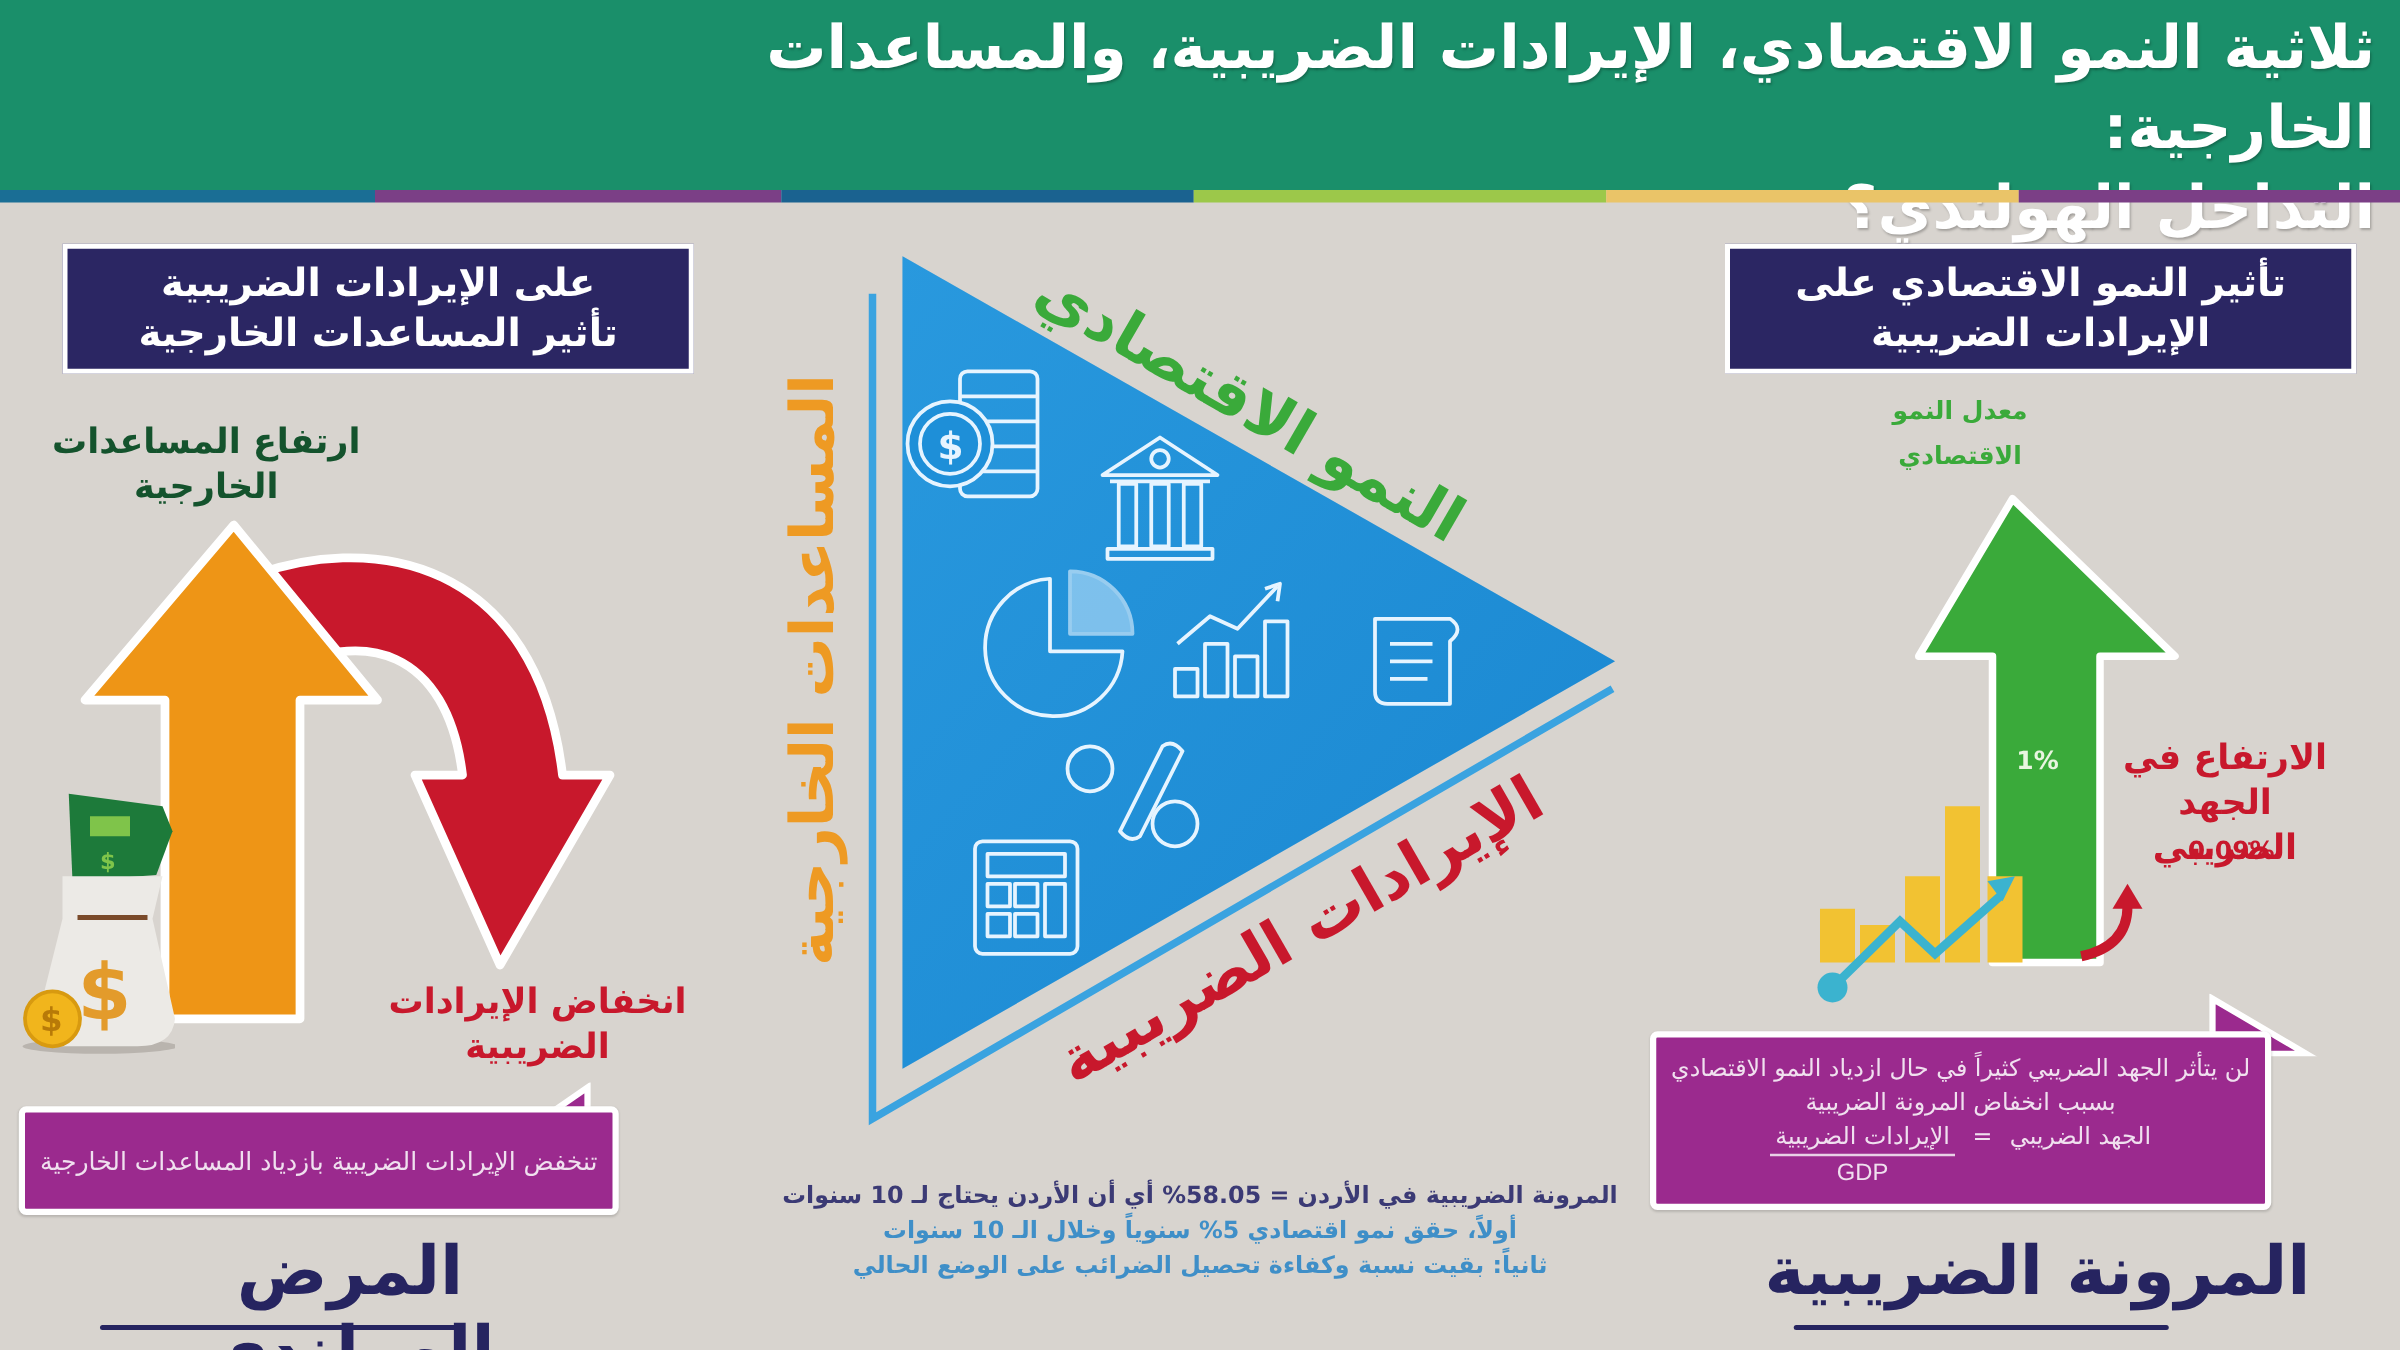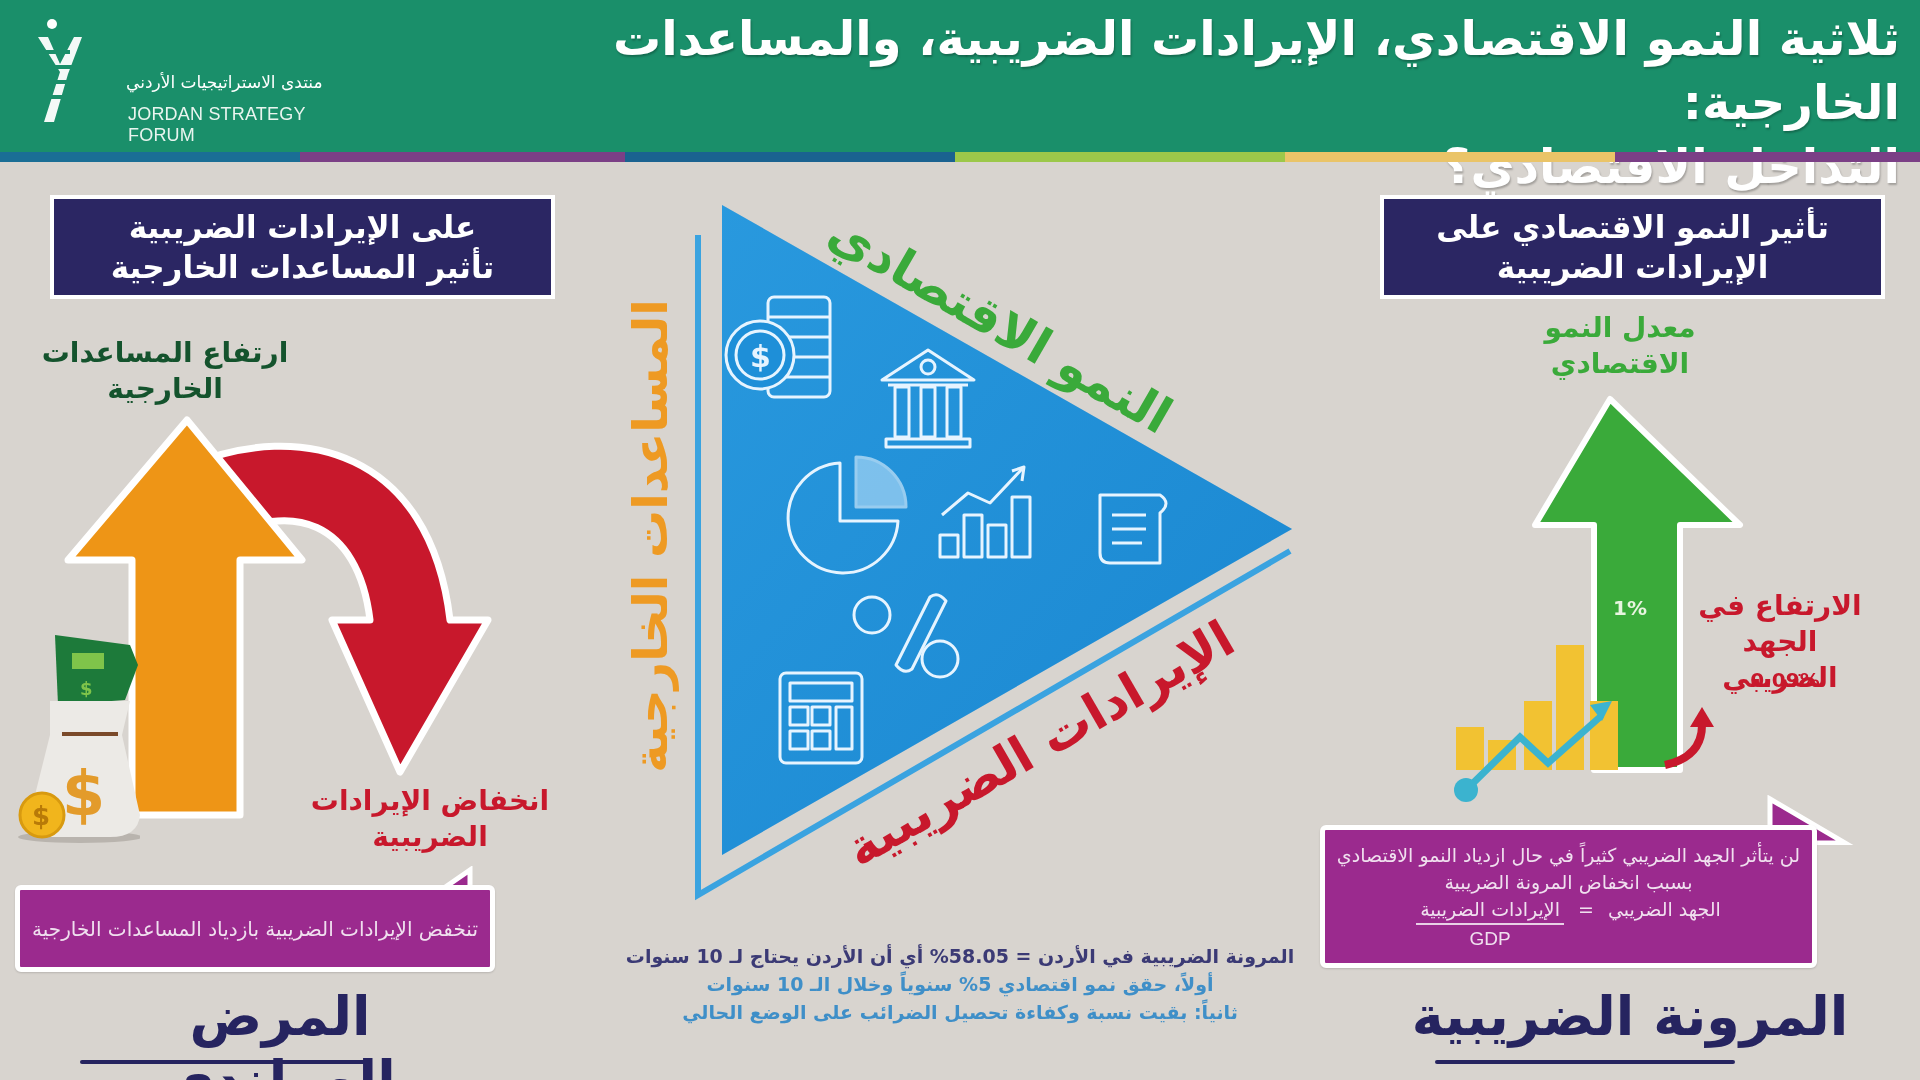--- a/index.html
+++ b/index.html
@@ -61,32 +61,23 @@
     direction: rtl; text-align: center; font-size: 19px; line-height: 28px; font-weight: bold;
   }
   .center-text .l1, .center-text .l2 { color: #3b3a75; }
   .center-text .l3, .center-text .l4 { color: #3f8fc8; }
   .rot { position: absolute; white-space: nowrap; font-weight: bold; direction: rtl; }
 </style>
 </head>
 <body>
 
 <div class="header">
-  <div class="logo">
-    <svg class="logo-mark" viewBox="0 0 60 125">
-      <circle cx="22" cy="12" r="5" fill="#fff"></circle>
-      <path d="M8 25 L30 60 L14 110 L24 110 L38 62 L52 25 L44 25 L30 52 L18 25 Z" fill="#fff" opacity="0.95"></path>
-      <path d="M12 40 L40 40 M10 55 L44 55 M12 70 L40 70 M14 85 L36 85" stroke="#1a8f6a" stroke-width="4"></path>
-    </svg>
-    <div class="logo-ar">منتدى الاستراتيجيات الأردني</div>
-    <div class="logo-en">JORDAN STRATEGY FORUM</div>
-  </div>
   <div class="title">
     <div>ثلاثية النمو الاقتصادي، الإيرادات الضريبية، والمساعدات الخارجية:</div>
-    <div>التداخل الاقتصادي؟</div>
+    <div>التداخل الهولندي؟</div>
   </div>
 </div>
 <div class="stripe">
   <div style="width:300px;background:#1a6e95"></div>
   <div style="width:325px;background:#7b3f86"></div>
   <div style="width:330px;background:#1a6290"></div>
   <div style="width:330px;background:#9cc84a"></div>
   <div style="width:330px;background:#eac468"></div>
   <div style="width:305px;background:#7b3f86"></div>
 </div>
@@ -221,21 +212,21 @@
   <div class="l3">أولاً، حقق نمو اقتصادي 5% سنوياً وخلال الـ 10 سنوات</div>
   <div class="l4">ثانياً: بقيت نسبة وكفاءة تحصيل الضرائب على الوضع الحالي</div>
 </div>
 
 <div class="box-title" style="left:1380px;top:195px;width:505px;height:104px;">
   <div>
     <div>تأثير النمو الاقتصادي على</div>
     <div>الإيرادات الضريبية</div>
   </div>
 </div>
-<div class="label-ar" style="left:1500px;top:310px;width:240px;color:#3aaa3a;font-size:28px;line-height:36px;">
+<div class="label-ar" style="left:1448px;top:310px;width:240px;color:#3aaa3a;font-size:20px;line-height:36px;">
   <div>معدل النمو</div>
   <div>الاقتصادي</div>
 </div>
 
 <svg style="position:absolute;left:1440px;top:395px;" width="340" height="420" viewBox="0 0 340 420">
 
   <path d="M170 4 L300 130 L240 130 L240 375 L154 375 L154 130 L95 130 Z" fill="#3aaa3a" stroke="#fff" stroke-width="6" stroke-linejoin="round"></path>
 
   <g>
     <rect x="16" y="332" width="28" height="43" fill="#f2c232"></rect>

